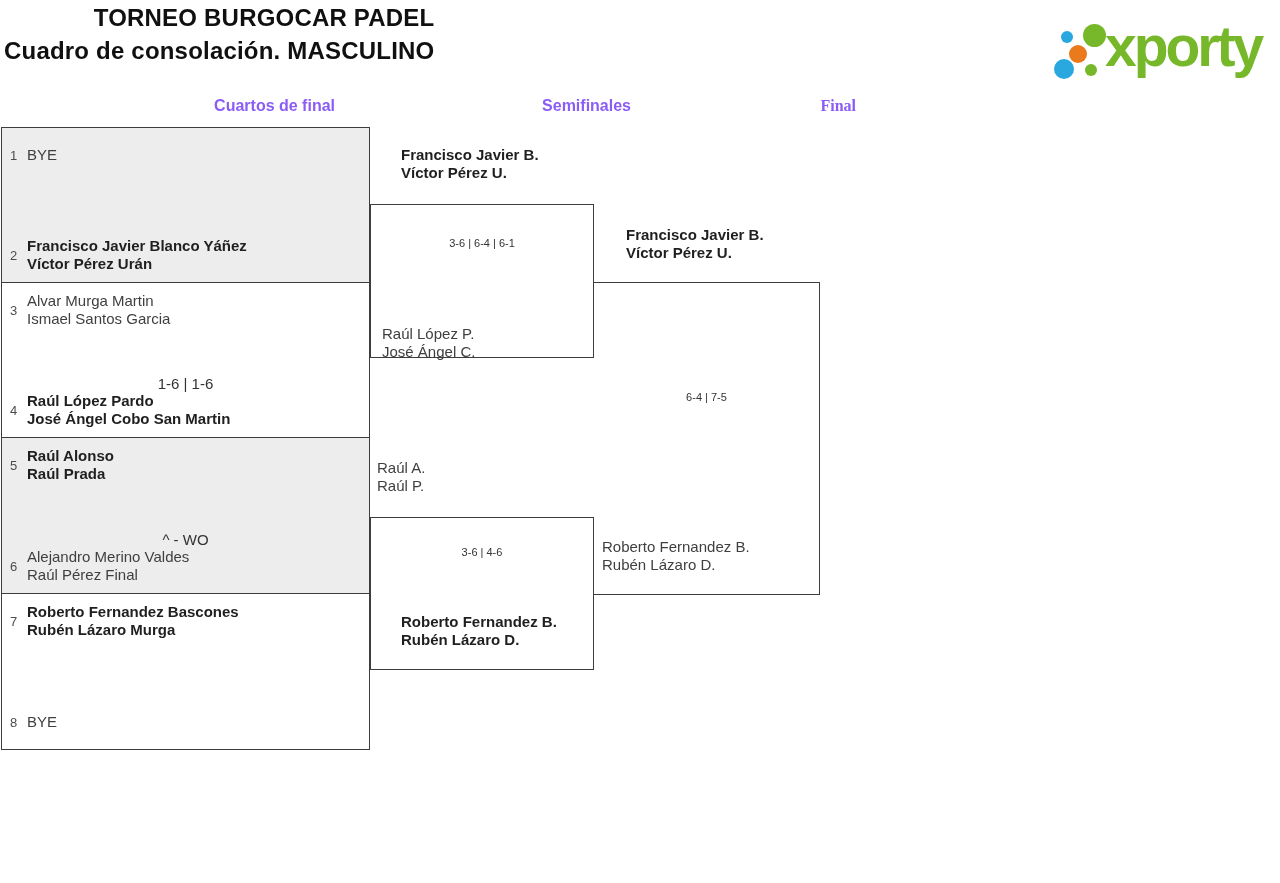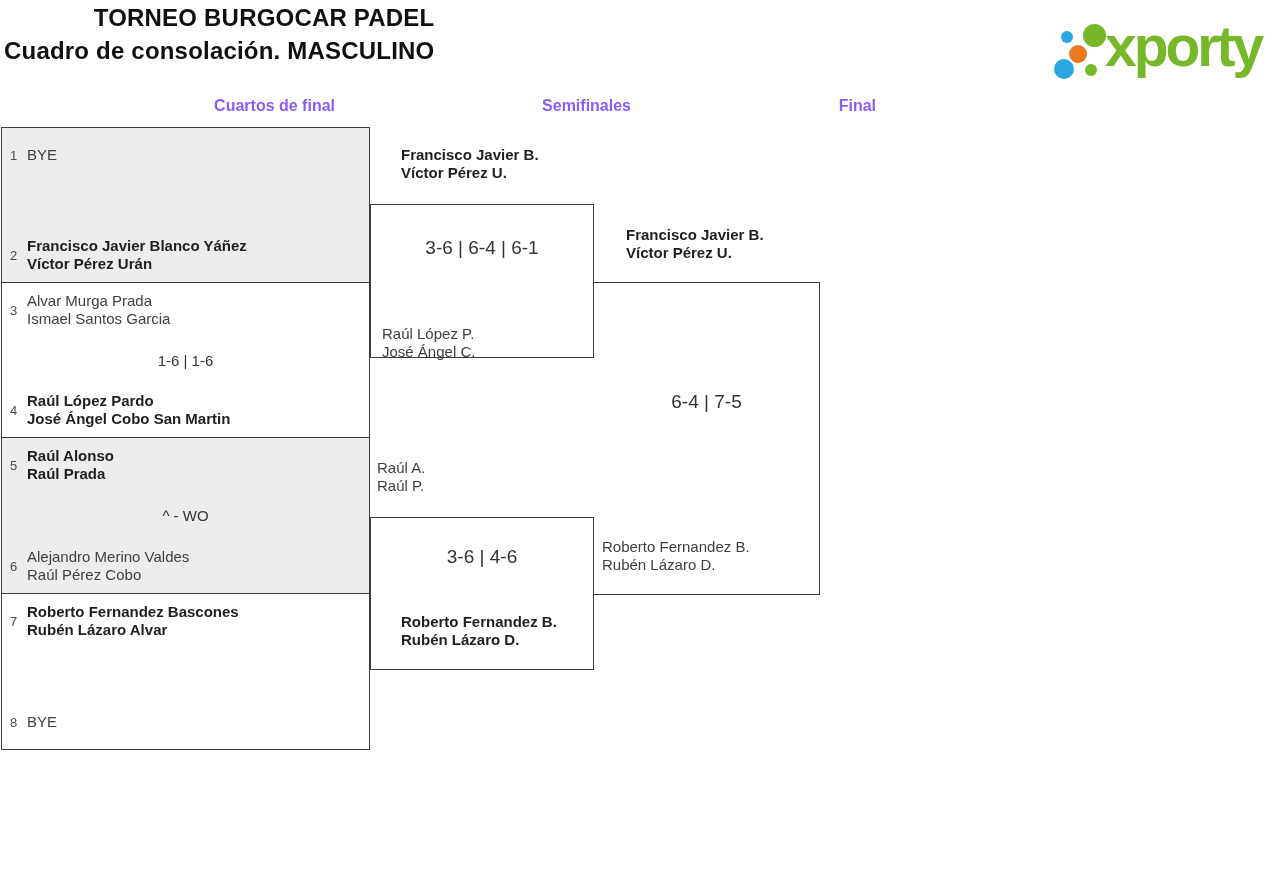--- a/index.html
+++ b/index.html
@@ -15,28 +15,28 @@
   
   .col-header{position:absolute;top:97px;font-size:16px;font-weight:700;
               text-align:right;color:#8b5cf6;}
   
   .qf{position:absolute;left:1px;width:369px;border:1px solid #3d3d3d;
       box-sizing:border-box;display:flex;flex-direction:column;padding:9px 0;}
   .slot{height:36px;display:flex;align-items:center;}
   .seed{flex:none;width:17px;padding-left:8px;font-size:13px;color:#4c4c4c;}
   .names{font-size:15px;line-height:18px;color:#3f3f3f;}
   .names.w{font-weight:700;color:#1f1f1f;}
-  .mid{flex:1;display:flex;align-items:center;justify-content:center;}
+  .mid{flex:1;display:flex;align-items:flex-end;justify-content:center;}
   .score{font-size:15px;color:#333;}
   
   .box{position:absolute;border:1px solid #3d3d3d;box-sizing:border-box;background:transparent;}
   .box.no-left{border-left:none;}
   .lbl{position:absolute;font-size:15px;line-height:18px;color:#3f3f3f;}
   .lbl.w{font-weight:700;color:#1f1f1f;margin-left:24px;}
-  .score-abs{position:absolute;text-align:center;font-size:19px;color:#333;}
+  .score-abs{position:absolute;text-align:center;font-size:11px;color:#333;}
 </style>
 </head>
 <body>
 
 <div class="page">
 
   <div class="title">
     <div>TORNEO BURGOCAR PADEL</div>
     <div>Cuadro de consolación. MASCULINO</div>
   </div>
@@ -45,21 +45,21 @@
     <span class="dot" style="left:11px;top:11px;width:12px;height:12px;background:#29a8e0;"></span>
     <span class="dot" style="left:33px;top:4px;width:23px;height:23px;background:#76b82a;"></span>
     <span class="dot" style="left:19px;top:25px;width:18px;height:18px;background:#ea7a1d;"></span>
     <span class="dot" style="left:4px;top:39px;width:20px;height:20px;background:#29a8e0;"></span>
     <span class="dot" style="left:35px;top:44px;width:12px;height:12px;background:#76b82a;"></span>
     <span class="logo-text">xporty</span>
   </div>
 
   <div class="col-header" style="left:35px;width:300px;">Cuartos de final</div>
   <div class="col-header" style="left:333px;width:298px;">Semifinales</div>
-  <div class="col-header" style="left:578px;width:298px;">Final</div>
+  <div class="col-header" style="left:558px;width:298px;font-family:Liberation Serif, serif;">Final</div>
 
   <div class="qf" style="top:127px;height:156px;background:#ededed;">
     <div class="slot">
       <div class="seed">1</div>
       <div class="names">
         <div>BYE</div>
       </div>
     </div>
     <div class="mid">
       <span class="score"></span>
@@ -70,21 +70,21 @@
         <div>Francisco Javier Blanco Yáñez</div>
         <div>Víctor Pérez Urán</div>
       </div>
     </div>
   </div>
 
   <div class="qf" style="top:282px;height:156px;background:#ffffff;">
     <div class="slot">
       <div class="seed">3</div>
       <div class="names">
-        <div>Alvar Murga Prada</div>
+        <div>Alvar Murga Martin</div>
         <div>Ismael Santos Garcia</div>
       </div>
     </div>
     <div class="mid">
       <span class="score">1-6 | 1-6</span>
     </div>
     <div class="slot">
       <div class="seed">4</div>
       <div class="names w">
         <div>Raúl López Pardo</div>
@@ -101,31 +101,31 @@
         <div>Raúl Prada</div>
       </div>
     </div>
     <div class="mid">
       <span class="score">^ - WO</span>
     </div>
     <div class="slot">
       <div class="seed">6</div>
       <div class="names">
         <div>Alejandro Merino Valdes</div>
-        <div>Raúl Pérez Cobo</div>
+        <div>Raúl Pérez Final</div>
       </div>
     </div>
   </div>
 
   <div class="qf" style="top:593px;height:157px;background:#ffffff;">
     <div class="slot">
       <div class="seed">7</div>
       <div class="names w">
         <div>Roberto Fernandez Bascones</div>
-        <div>Rubén Lázaro Alvar</div>
+        <div>Rubén Lázaro Murga</div>
       </div>
     </div>
     <div class="mid">
       <span class="score"></span>
     </div>
     <div class="slot">
       <div class="seed">8</div>
       <div class="names">
         <div>BYE</div>
       </div>

